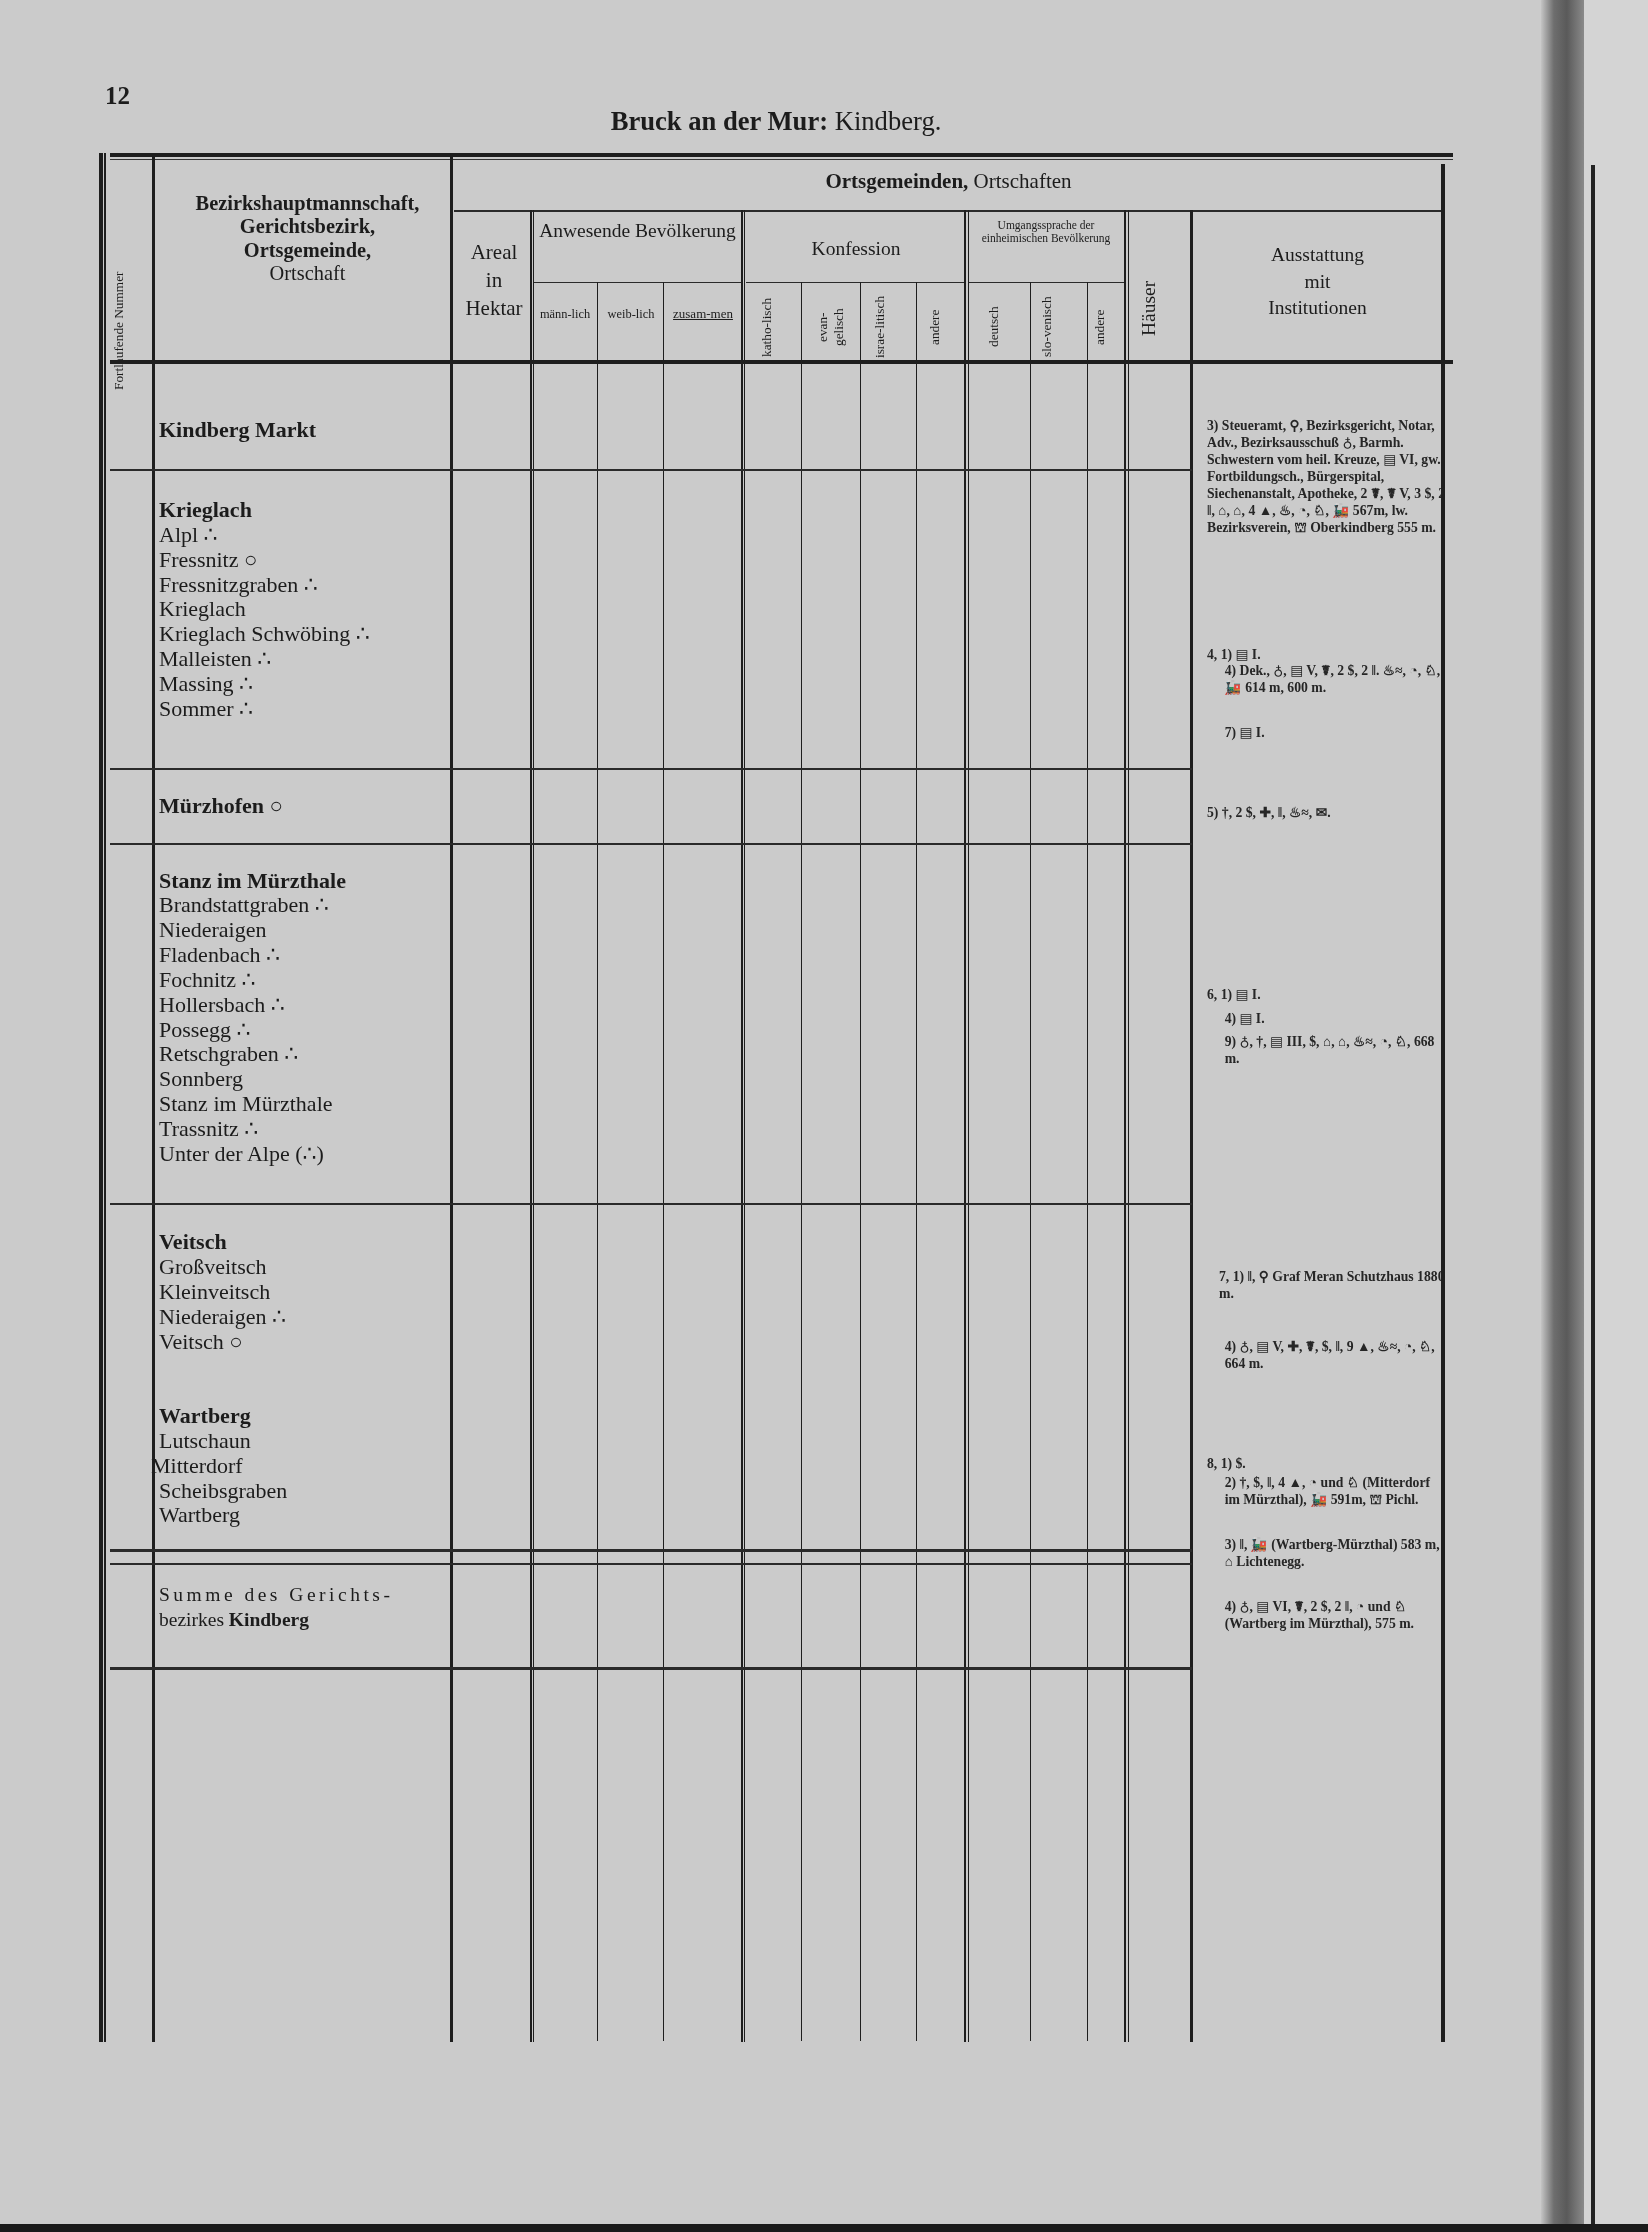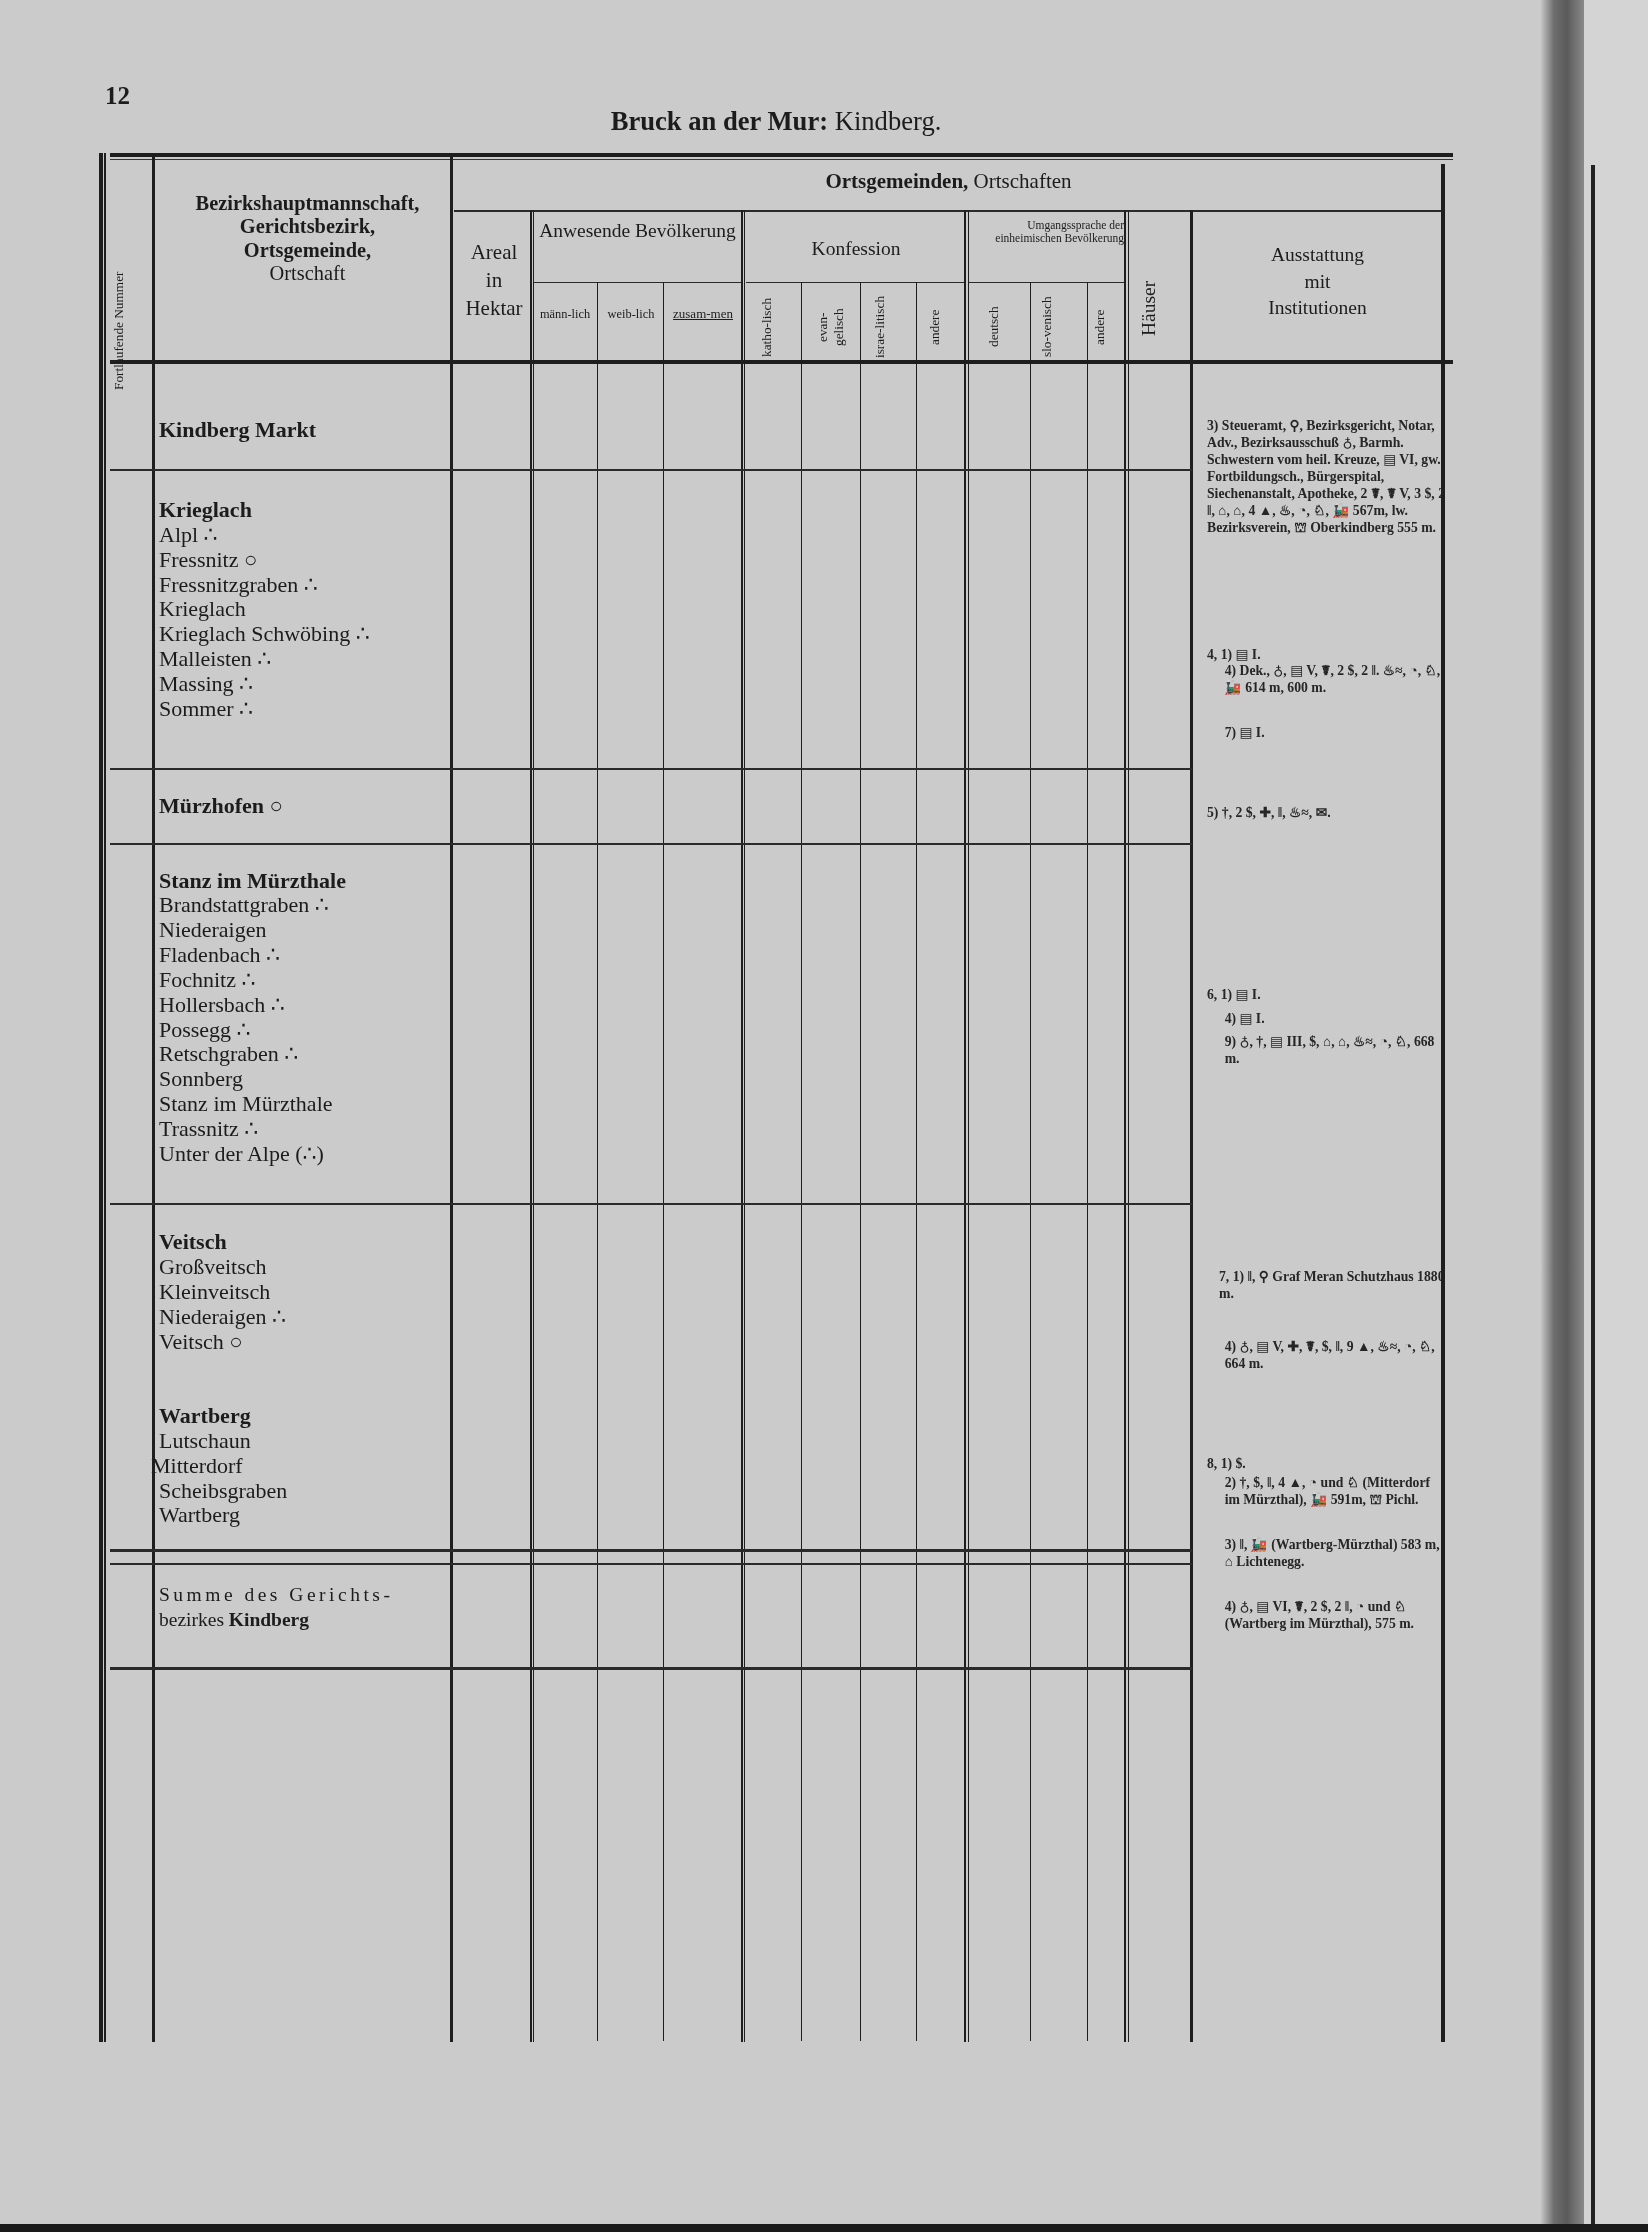--- a/index.html
+++ b/index.html
@@ -65,21 +65,21 @@
   </div>
   <div class="hdr" style="left:434px;top:67px;width:209px;font-size:19.5px;">Anwesende Bevölkerung</div>
   <div class="hdr" style="left:434px;top:154px;width:64px;font-size:12.4px;">männ-lich</div>
   <div class="hdr" style="left:500px;top:154px;width:64px;font-size:12.4px;">weib-lich</div>
   <div class="hdr" style="left:567px;top:154px;width:74px;font-size:13px;text-decoration:underline;">zusam-men</div>
   <div class="hdr" style="left:647px;top:85px;width:220px;font-size:19.5px;">Konfession</div>
   <div class="rot" style="left:660px;top:142px;width:32px;height:64px;">katho-lisch</div>
   <div class="rot" style="left:716px;top:142px;width:32px;height:64px;">evan-gelisch</div>
   <div class="rot" style="left:773px;top:142px;width:32px;height:64px;">israe-litisch</div>
   <div class="rot" style="left:828px;top:142px;width:25px;height:64px;">andere</div>
-  <div class="hdr" style="left:869px;top:66px;width:156px;font-size:11.5px;text-align:right;">Umgangssprache der einheimischen Bevölkerung</div>
+  <div class="hdr" style="left:869px;top:66px;width:156px;font-size:11.5px;">Umgangssprache der einheimischen Bevölkerung</div>
   <div class="rot" style="left:887px;top:142px;width:25px;height:64px;">deutsch</div>
   <div class="rot" style="left:940px;top:142px;width:32px;height:64px;">slo-venisch</div>
   <div class="rot" style="left:993px;top:142px;width:25px;height:64px;">andere</div>
   <div class="rot" style="left:1039px;top:106px;width:35px;height:98px;font-size:19.5px;">Häuser</div>
   <div class="hdr" style="left:1099px;top:89px;width:239px;font-size:19.5px;line-height:26.6px;">
     <div>Ausstattung</div>
     <div>mit</div>
     <div>Institutionen</div>
   </div>
 

